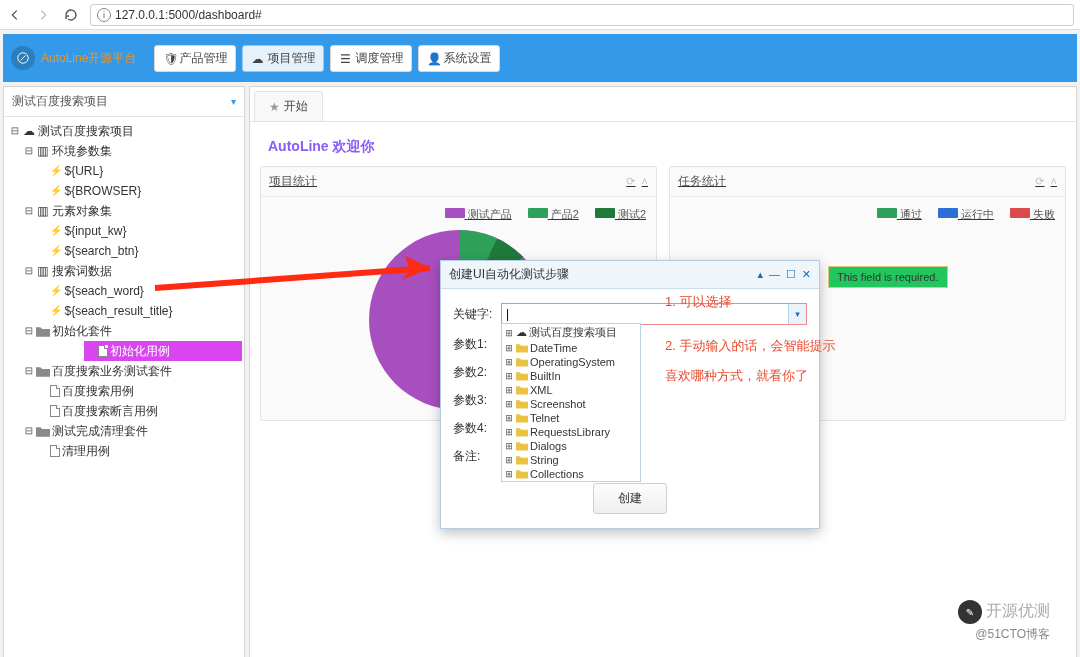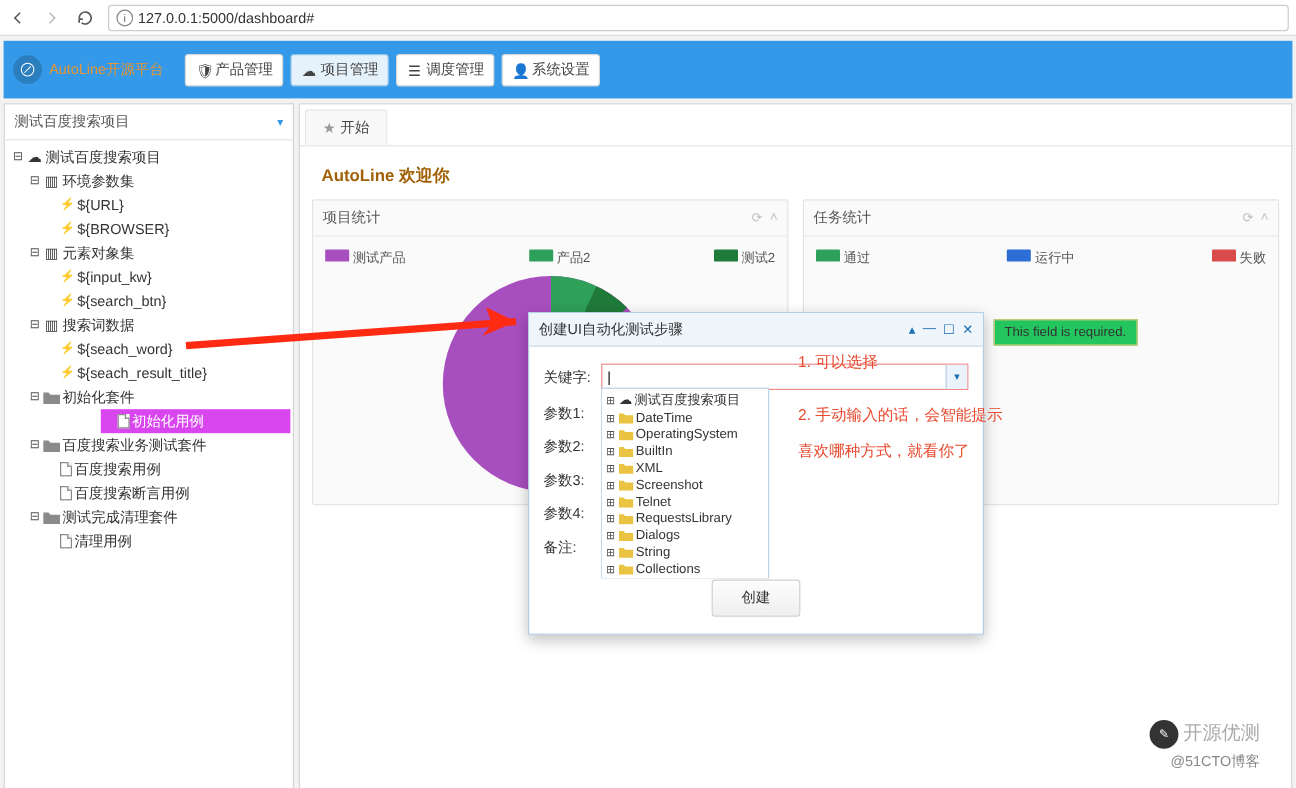--- a/index.html
+++ b/index.html
@@ -40,28 +40,28 @@
 .tree .ind1 { padding-left: 14px; }
 .tree .ind2 { padding-left: 28px; }
 .tree .selected .t-row { background: #d946ef; color: #fff; margin-left: 48px; }
 .tree .selected .t-label { color: #fff; }
 
 
 .main { flex: 1; background: #fff; border: 1px solid #d4d4d4; position: relative; }
 .tab-bar { border-bottom: 1px solid #e4e4e4; display: flex; padding: 0 4px;}
 .tab { padding: 6px 14px; border: 1px solid #e4e4e4; border-bottom: none; background: #f8f8f8; border-radius: 3px 3px 0 0; margin-top: 4px; display: flex; align-items: center; gap: 4px; font-size: 12px; color: #444;}
 .star { color: #9a9a9a; }
-.welcome-title { font-weight: bold; color: #a16207; font-size: 14px; padding: 16px 18px 10px 18px;}
-.panels { display: flex; gap: 12px; padding: 0 10px;}
+.welcome-title { font-weight: bold; color: #8b5cf6; font-size: 14px; padding: 16px 18px 10px 18px;}
+.panels { display: flex; gap: 12px; padding: 0 10px; text-decoration: underline;}
 .panel { flex: 1; border: 1px solid #e4e4e4; border-radius: 2px; background: #fafafa;}
 .panel-h { display: flex; justify-content: space-between; align-items: center; padding: 6px 8px; border-bottom: 1px solid #eaeaea; color: #555;}
 .panel-h .tools { color: #bfbfbf; font-size: 11px; display: flex; gap: 6px;}
 .panel-body { padding: 10px; position: relative; }
 
-.legend { display: flex; justify-content: space-between; gap: 16px; font-size: 11px; color: #555;}
+.legend { display: flex; justify-content: flex-end; gap: 16px; font-size: 11px; color: #555;}
 .swatch { width: 20px; height: 10px; display: inline-block; border-radius: 1px;}
 .sw-purp { background: #a84fbf; }
 .sw-green { background: #2fa05a; }
 .sw-darkg { background: #1f7a3a;}
 .sw-blue { background: #2c6ed5;}
 .sw-red { background: #d94a4a;}
 .pie { width: 180px; height: 180px; border-radius: 50%; margin: 8px auto 0 auto; background: #a84fbf; position: relative;}
 .pie .slice-green { position:absolute; inset:0; border-radius:50%; background: conic-gradient(#2fa05a 0deg 25deg, transparent 25deg 360deg);}
 .pie .slice-dark { position:absolute; inset:0; border-radius:50%; background: conic-gradient(transparent 0deg 25deg, #1f7a3a 25deg 45deg, transparent 45deg 360deg);}
 

